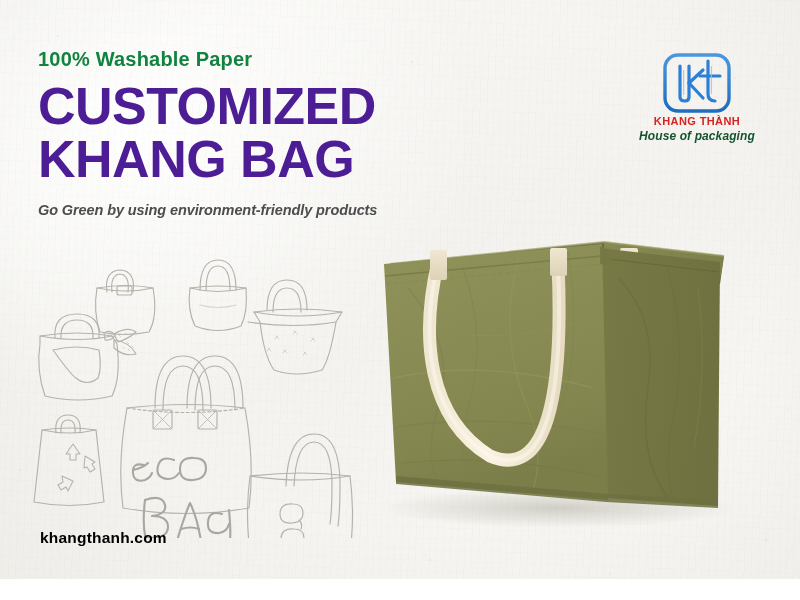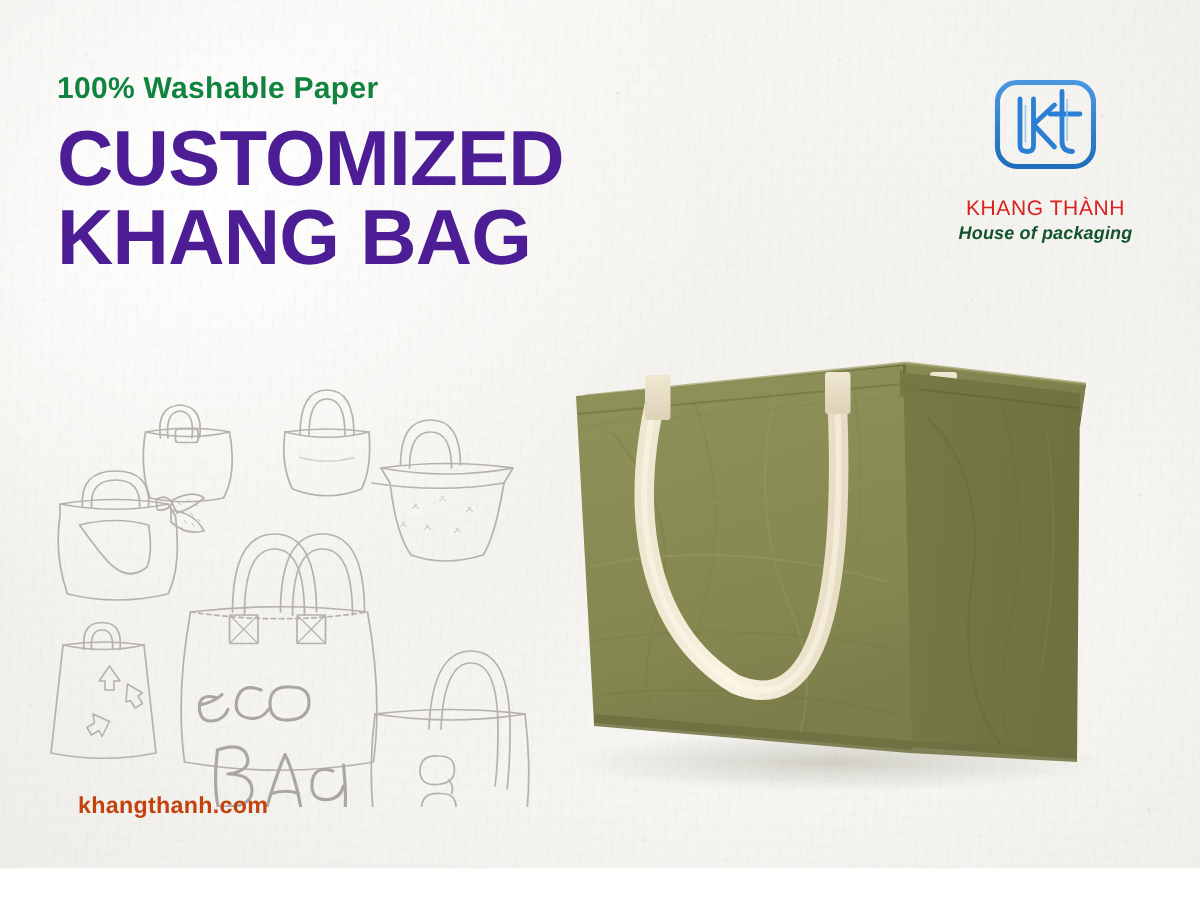--- a/index.html
+++ b/index.html
@@ -87,23 +87,23 @@
   .logo {
     position: absolute;
     right: 28px;
     top: 52px;
     width: 150px;
     text-align: center;
   }
   .logo-mark { display: block; margin: 0 auto; }
   .logo-name {
     display: block;
-    margin-top: 16px;
-    font-size: 14px;
-    font-weight: normal;
+    margin-top: 1px;
+    font-size: 11px;
+    font-weight: bold;
     letter-spacing: .4px;
     color: #d9211f;
   }
   .logo-tagline {
     display: block;
     margin-top: 2px;
     font-size: 12px;
     font-weight: bold;
     font-style: italic;
     color: #14532d;
@@ -126,25 +126,25 @@
     left: 368px;
     top: 218px;
     width: 420px;
     height: 320px;
   }
   .product svg { display: block; }
 
   
   .site-url {
     position: absolute;
-    left: 52px;
+    left: 40px;
     bottom: 32px;
     font-size: 15.5px;
     font-weight: bold;
-    color: #c2410c;
+    color: #000000;
     letter-spacing: .2px;
   }
 </style>
 </head>
 <body>
 
 <div id="banner">
 
   <div class="paper-base"></div>
   <div class="paper-fibers"></div>
@@ -183,20 +183,21 @@
     </g>
   </svg>
   <div class="paper-vignette"></div>
 
   <div class="headline-block">
     <p class="eyebrow">100% Washable Paper</p>
     <h1 class="headline">
       <span>CUSTOMIZED</span>
       <span class="line2">KHANG BAG</span>
     </h1>
+    <p class="subhead">Go Green by using environment-friendly products</p>
   </div>
 
   <div class="logo">
     <svg class="logo-mark" width="78" height="62" viewBox="0 0 78 62" aria-hidden="true">
       <defs>
         <linearGradient id="ktBlue" x1="0" y1="0" x2="0" y2="1">
           <stop offset="0" stop-color="#4a96e0"></stop>
           <stop offset="1" stop-color="#1f6dbd"></stop>
         </linearGradient>
       </defs>

